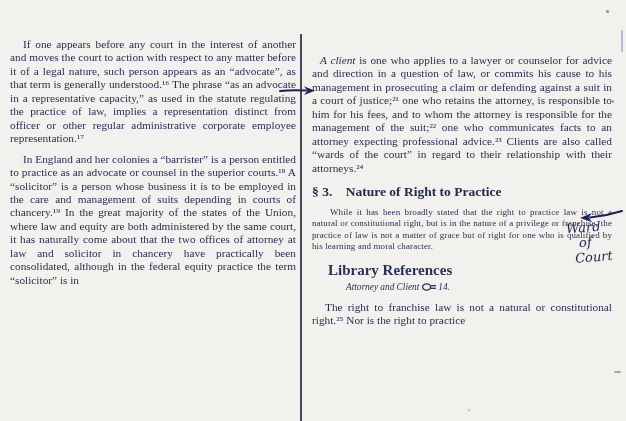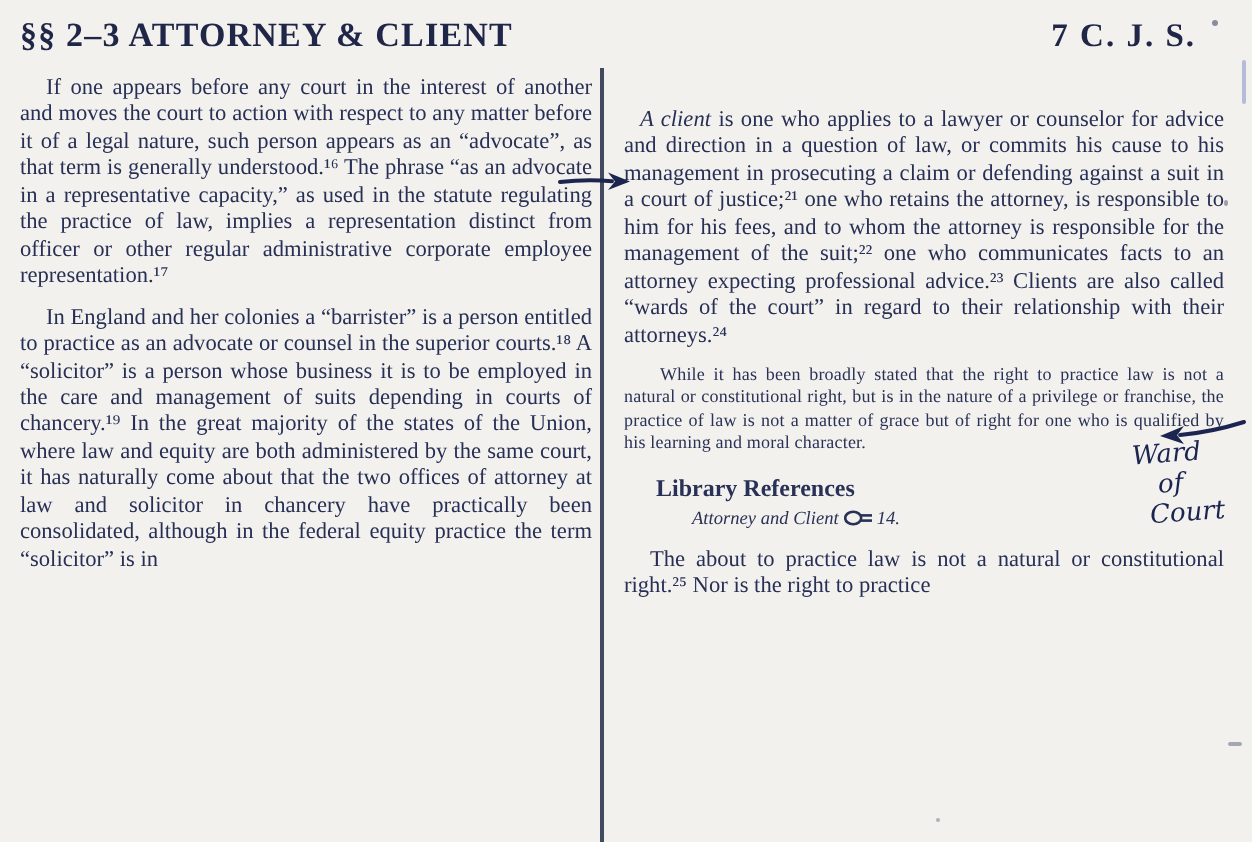--- a/index.html
+++ b/index.html
@@ -40,21 +40,21 @@
   .ital{font-style:italic;}
   .sec-heading{
     font-size:13.5px;font-weight:bold;color:#232b50;
     margin:9px 0 7px 0;text-indent:0;
   }
   .smallprint{
     font-size:9px;font-weight:normal;line-height:11.4px;text-align:justify;
     text-indent:18px;letter-spacing:0.1px;color:#2a3156;margin:0 0 9px 0;
   }
   .libref-h{
-    font-size:12px;font-weight:bold;margin:2px 0 3px 16px;color:#2a3156;
+    font-size:15px;font-weight:bold;margin:2px 0 3px 16px;color:#2a3156;
   }
   .libref{
     font-size:9.3px;margin:0 0 9px 34px;color:#2a3156;font-style:italic;
   }
   .keyicon{vertical-align:-1px;margin:0 1px 0 3px;}
   
   .annot{position:absolute;pointer-events:none;}
   .arrow-client{left:279px;top:83px;}
   .arrow-wards{left:578px;top:207px;}
   .margin-note{
@@ -71,47 +71,44 @@
   .s2{left:621px;top:30px;width:2px;height:22px;border-radius:1px;background:#7b86c8;opacity:.5;}
   .s3{left:612px;top:100px;width:2px;height:3px;opacity:.45;}
   .s4{left:614px;top:371px;width:7px;height:2px;border-radius:1px;opacity:.4;}
   .s5{left:468px;top:409px;width:2px;height:2px;opacity:.35;}
 </style>
 </head>
 <body>
 
 <div class="page">
 
-  <div class="header">
-    <span class="section-label">§§ 2–3  ATTORNEY &amp; CLIENT</span>
-    <span class="volume-label">7 C. J. S.</span>
-  </div>
 
   <div class="divider"></div>
 
   <div class="col col-left">
     <p class="body-par">If one appears before any court in the interest of another and moves the court to action with respect to any matter before it of a legal nature, such person appears as an “advocate”, as that term is generally understood.¹⁶ The phrase “as an advocate in a representative capacity,” as used in the statute regulating the practice of law, implies a representation distinct from officer or other regular administrative corporate employee representation.¹⁷</p>
     <p class="body-par">In England and her colonies a “barrister” is a person entitled to practice as an advocate or counsel in the superior courts.¹⁸ A “solicitor” is a person whose business it is to be employed in the care and management of suits depending in courts of chancery.¹⁹ In the great majority of the states of the Union, where law and equity are both administered by the same court, it has naturally come about that the two offices of attorney at law and solicitor in chancery have practically been consolidated, although in the federal equity practice the term “solicitor” is in</p>
   </div>
 
   <div class="col col-right">
     <p class="body-par client-par"><span class="ital">A client</span><span> is one who applies to a lawyer or counselor for advice and direction in a question of law, or commits his cause to his management in prosecuting a claim or defending against a suit in a court of justice;²¹ one who retains the attorney, is responsible to him for his fees, and to whom the attorney is responsible for the management of the suit;²² one who communicates facts to an attorney expecting professional advice.²³ Clients are also called “wards of the court” in regard to their relationship with their attorneys.²⁴</span></p>
 
+    <p class="sec-heading">§ 3. Nature of Right to Practice</p>
 
     <p class="smallprint">While it has been broadly stated that the right to practice law is not a natural or constitutional right, but is in the nature of a privilege or franchise, the practice of law is not a matter of grace but of right for one who is qualified by his learning and moral character.</p>
 
     <p class="libref-h">Library References</p>
 
     <p class="libref"><span>Attorney and Client</span><svg class="keyicon" width="15" height="8" viewBox="0 0 15 8">
         <ellipse cx="4.6" cy="4" rx="4" ry="3.1" fill="none" stroke="#2a3156" stroke-width="1.3"></ellipse>
         <line x1="8.5" y1="2.7" x2="14" y2="2.7" stroke="#2a3156" stroke-width="1.3"></line>
         <line x1="8.5" y1="5.3" x2="14" y2="5.3" stroke="#2a3156" stroke-width="1.3"></line>
       </svg><span>14.</span></p>
 
-    <p class="body-par">The about to practice law is not a natural or constitutional right.²⁵ Nor is the right to practice</p>
+    <p class="body-par">The right to franchise law is not a natural or constitutional right.²⁵ Nor is the right to practice</p>
   </div>
 
   <svg class="annot arrow-client" width="38" height="16" viewBox="0 0 38 16">
     <path d="M1 8 Q 14 6.5 27 7.6" fill="none" stroke="#1c2550" stroke-width="2" stroke-linecap="round"></path>
     <path d="M25 3.2 L36 7.8 L25 12 L28.5 7.8 Z" fill="#1c2550"></path>
   </svg>
 
   <svg class="annot arrow-wards" width="46" height="18" viewBox="0 0 46 18">
     <path d="M44 4 Q 28 9 12 10.5" fill="none" stroke="#1c2550" stroke-width="2" stroke-linecap="round"></path>
     <path d="M14 6 L2 11 L14 15 L10.5 10.6 Z" fill="#1c2550"></path>

